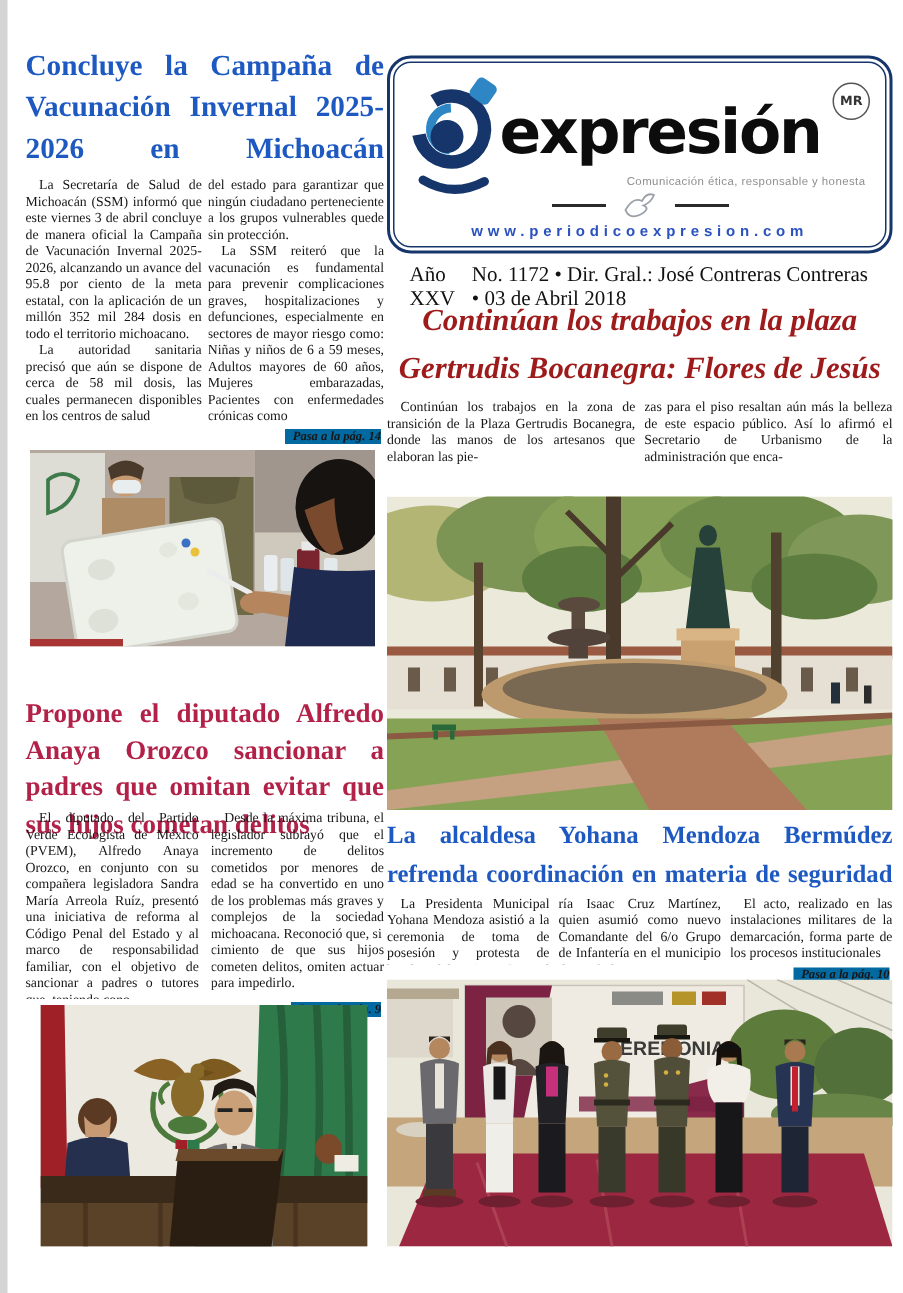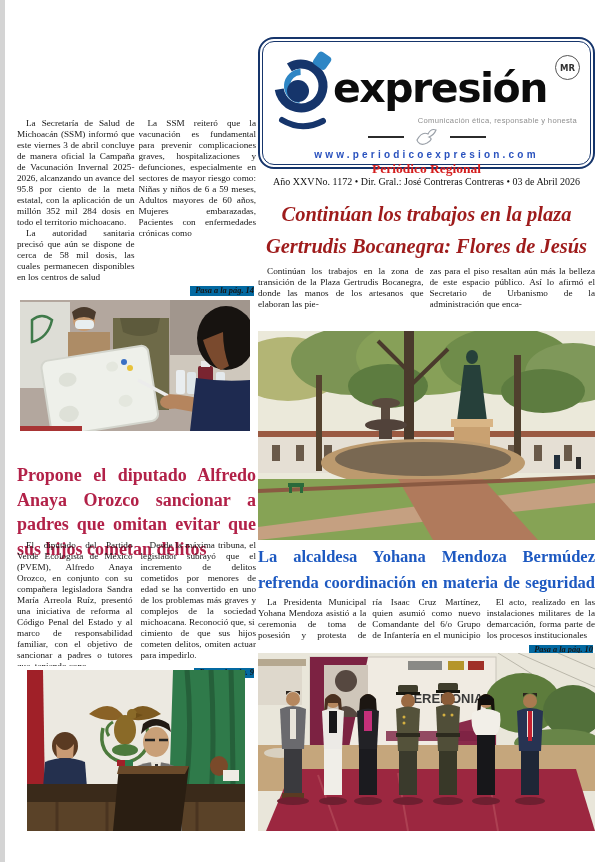--- a/index.html
+++ b/index.html
@@ -57,38 +57,40 @@
            font-size:7.6px;color:#8f8f8f;letter-spacing:0.3px;}
   .divider-row{position:absolute;left:0;top:86px;width:100%;display:flex;align-items:center;
                justify-content:center;gap:10px;height:18px;}
   .div-line{width:36px;height:2.2px;background:#2b2b2b;}
   .website{position:absolute;left:0;top:107px;width:100%;text-align:center;
            font-family:"Liberation Sans",sans-serif;font-size:10px;font-weight:bold;
            letter-spacing:3.2px;color:var(--website_blue,#2a52be);}
   .regional{position:absolute;left:0;top:119px;width:100%;text-align:center;
             font-size:13.5px;font-weight:bold;color:var(--regional_red,#d41c1c);}
   .edition-info{position:absolute;left:10px;right:10px;top:134px;display:flex;
-                justify-content:space-between;font-size:10px;color:#111;}
+                justify-content:flex-end;font-size:14px;color:#111;}
 </style>
 </head>
 <body>
 
 <div class="page">
   <div class="page-edge"></div>
 
+  <h1 class="hl" id="hl-vacc">Concluye la Campaña de Vacunación Invernal 2025-2026 en Michoacán</h1>
 
   <div class="cols body-text" id="body-vacc">
     <div class="col">
       <div class="paras">
         <p class="para">La Secretaría de Salud de Michoacán (SSM) informó que este viernes 3 de abril concluye de manera oficial la Campaña de Vacunación Invernal 2025-2026, alcanzando un avance del 95.8 por ciento de la meta estatal, con la aplicación de un millón 352 mil 284 dosis en todo el territorio michoacano.</p>
         <p class="para">La autoridad sanitaria precisó que aún se dispone de cerca de 58 mil dosis, las cuales permanecen disponibles en los centros de salud</p>
       </div>
     </div>
     <div class="col">
       <div class="paras">
+        <p class="para cont">del estado para garantizar que ningún ciudadano perteneciente a los grupos vulnerables quede sin protección.</p>
         <p class="para">La SSM reiteró que la vacunación es fundamental para prevenir complicaciones graves, hospitalizaciones y defunciones, especialmente en sectores de mayor riesgo como: Niñas y niños de 6 a 59 meses, Adultos mayores de 60 años, Mujeres embarazadas, Pacientes con enfermedades crónicas como</p>
       </div>
       <div class="jump">Pasa a la pág. 14</div>
     </div>
   </div>
 
   <svg class="photo" id="photo-vacc" width="230" height="131" viewBox="0 0 230 131">
     <rect width="230" height="131" fill="#b3a79e"></rect>
     <rect x="150" y="0" width="80" height="70" fill="#a1968d"></rect>
     <rect x="0" y="2" width="50" height="86" fill="#ddddd6"></rect>
@@ -191,24 +193,23 @@
       <div class="mr-badge">MR</div>
       <div class="tagline">Comunicación ética, responsable y honesta</div>
       <div class="divider-row">
         <div class="div-line"></div>
         <svg width="26" height="20" viewBox="0 0 26 20">
           <path d="M3 13 Q8 4 14 7 Q17 1 22 3 Q20 8 15 10 Q20 12 13 16 Q7 19 4 15 Z" fill="none" stroke="#9aa0a8" stroke-width="1.2"></path>
         </svg>
         <div class="div-line"></div>
       </div>
       <div class="website">www.periodicoexpresion.com</div>
-      <div class="regional">Periódico Regional</div>
       <div class="edition-info">
         <span>Año XXV</span>
-        <span>No. 1172 • Dir. Gral.: José Contreras Contreras • 03 de Abril 2026</span>
+        <span>No. 1172 • Dir. Gral.: José Contreras Contreras • 03 de Abril 2018</span>
       </div>
     </div>
   </div>
 
   <h2 class="hl" id="hl-plaza">Continúan los trabajos en la plaza Gertrudis Bocanegra: Flores de Jesús</h2>
 
   <div class="cols body-text" id="body-plaza">
     <div class="col">
       <div class="paras">
           <p class="para">Continúan los trabajos en la zona de transición de la Plaza Gertrudis Bocanegra, donde las manos de los artesanos que elaboran las pie-</p>

